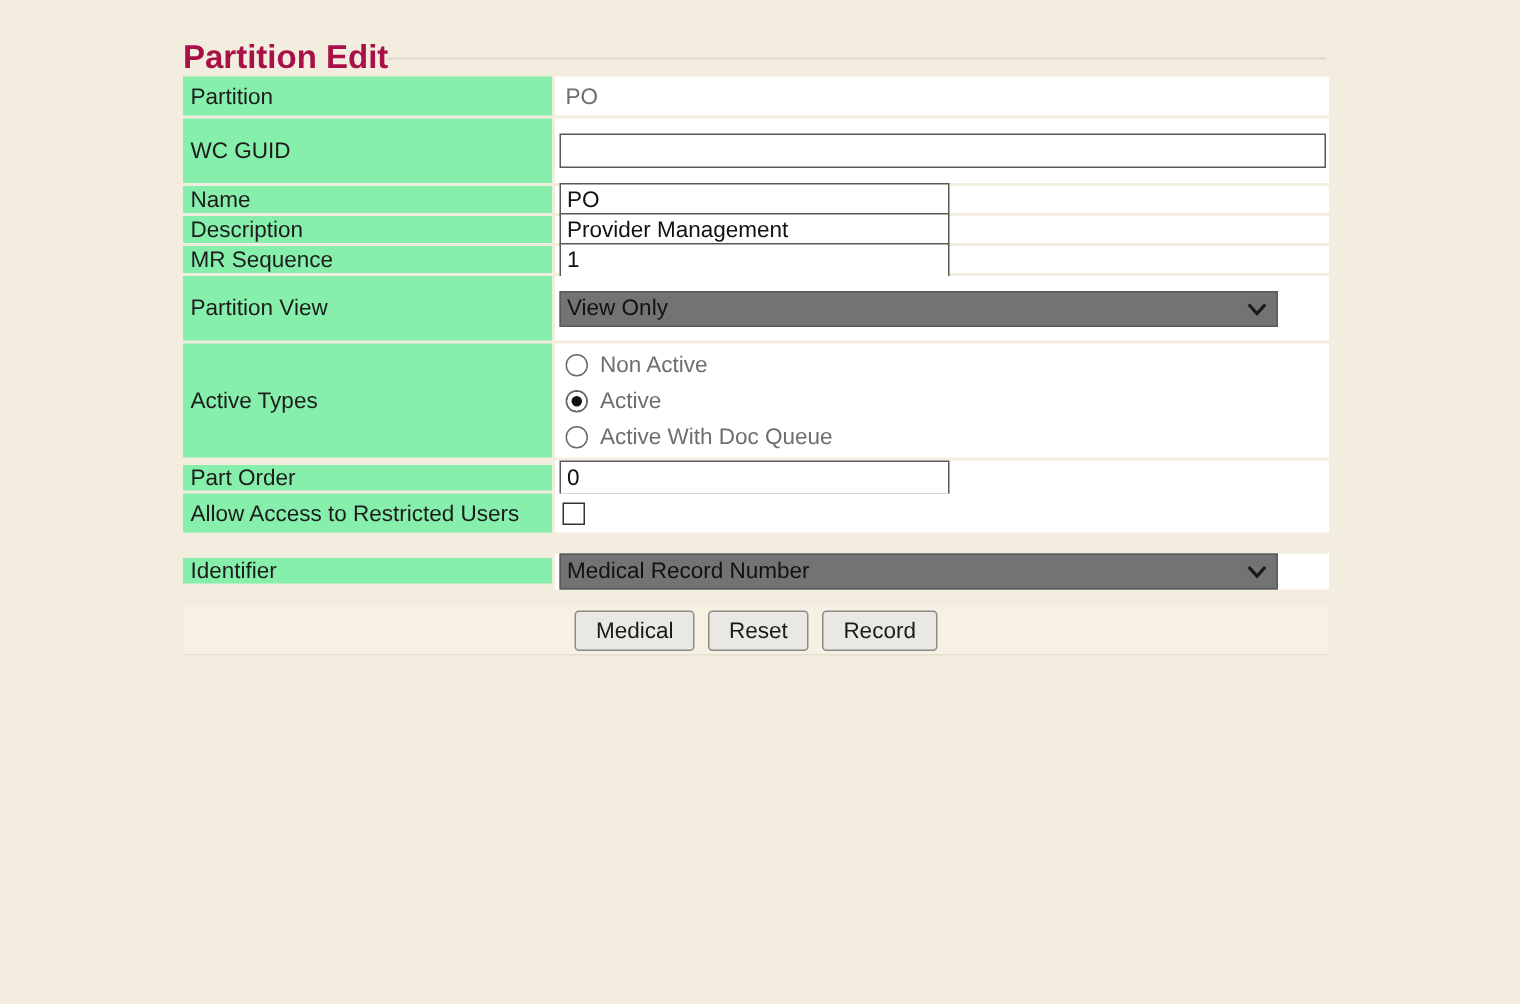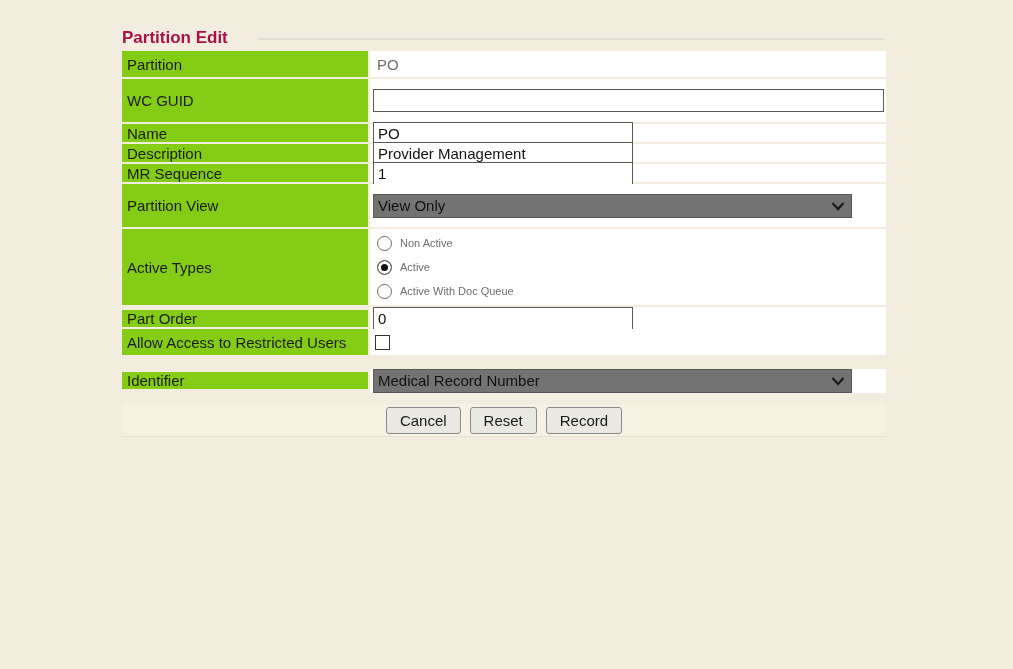--- a/index.html
+++ b/index.html
@@ -8,21 +8,21 @@
     background: #f3ede0;
     font-family: "Liberation Sans", sans-serif;
     overflow: hidden;
   }
   .form-container {
     position: absolute;
     left: 122px; top: 28px;
     width: 764px;
   }
   .page-title {
-    font-size: 17px;
+    font-size: 22px;
     font-weight: bold;
     color: #a81048;
     line-height: 20px;
     margin-bottom: 3px;
     position: relative;
   }
   .title-rule {
     position: absolute;
     left: 136px; top: 10px; right: 2px;
     height: 2px;
@@ -31,21 +31,21 @@
   }
   .frow {
     display: flex;
     align-items: stretch;
     margin-bottom: 2px;
   }
   .frow.group-gap { margin-top: 4px; align-items: center; }
   .label-cell {
     width: 246px;
     flex: 0 0 246px;
-    background: #84cc16;
+    background: #86efac;
     color: #1c1c1c;
     font-size: 15px;
     display: flex;
     align-items: center;
     padding-left: 5px;
     margin-right: 2px;
   }
   .value-cell {
     flex: 1;
     background: #ffffff;
@@ -121,21 +121,21 @@
     background: #fff;
     margin: 0;
     cursor: pointer;
   }
   input[type="radio"]:checked {
     background: #111;
     box-shadow: inset 0 0 0 3px #fff;
   }
   .radio-label {
     color: #6e6e6e;
-    font-size: 11px;
+    font-size: 15px;
     margin-left: 8px;
   }
   input[type="checkbox"] {
     appearance: none;
     -webkit-appearance: none;
     width: 15px; height: 15px;
     border: 1px solid #333;
     background: #fff;
     margin: 0 0 0 2px;
     cursor: pointer;
@@ -268,18 +268,18 @@
         <span class="select-chevron">
           <svg width="14" height="10" viewBox="0 0 14 10">
               <polyline points="1.5,2 7,8 12.5,2" fill="none" stroke="#1a1a1a" stroke-width="2.2"></polyline>
             </svg>
         </span>
       </div>
     </div>
   </div>
 
   <div class="button-row">
-    <button class="btn">Cancel</button>
+    <button class="btn">Medical</button>
     <button class="btn">Reset</button>
     <button class="btn">Record</button>
   </div>
 
 </div>
 
 </body></html>

